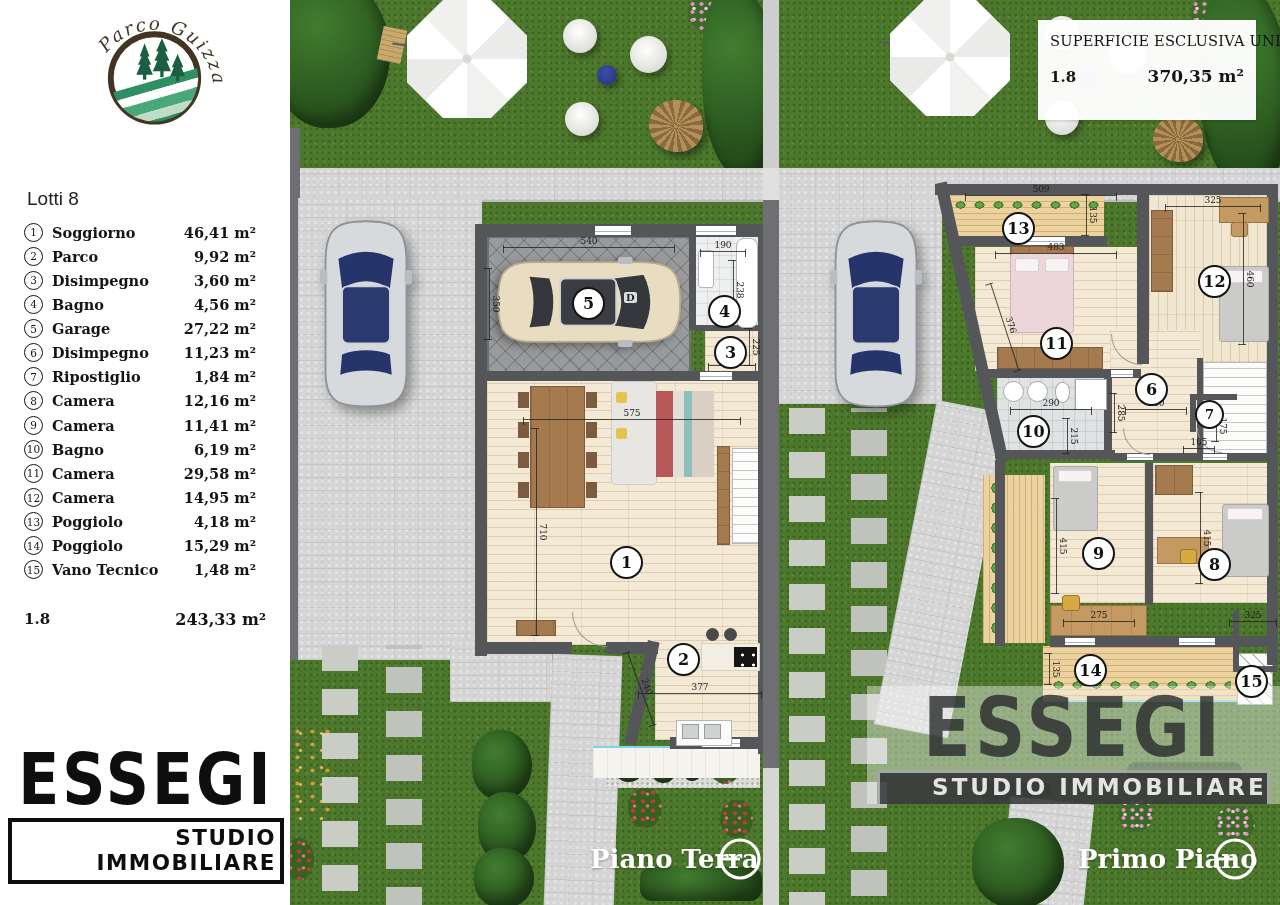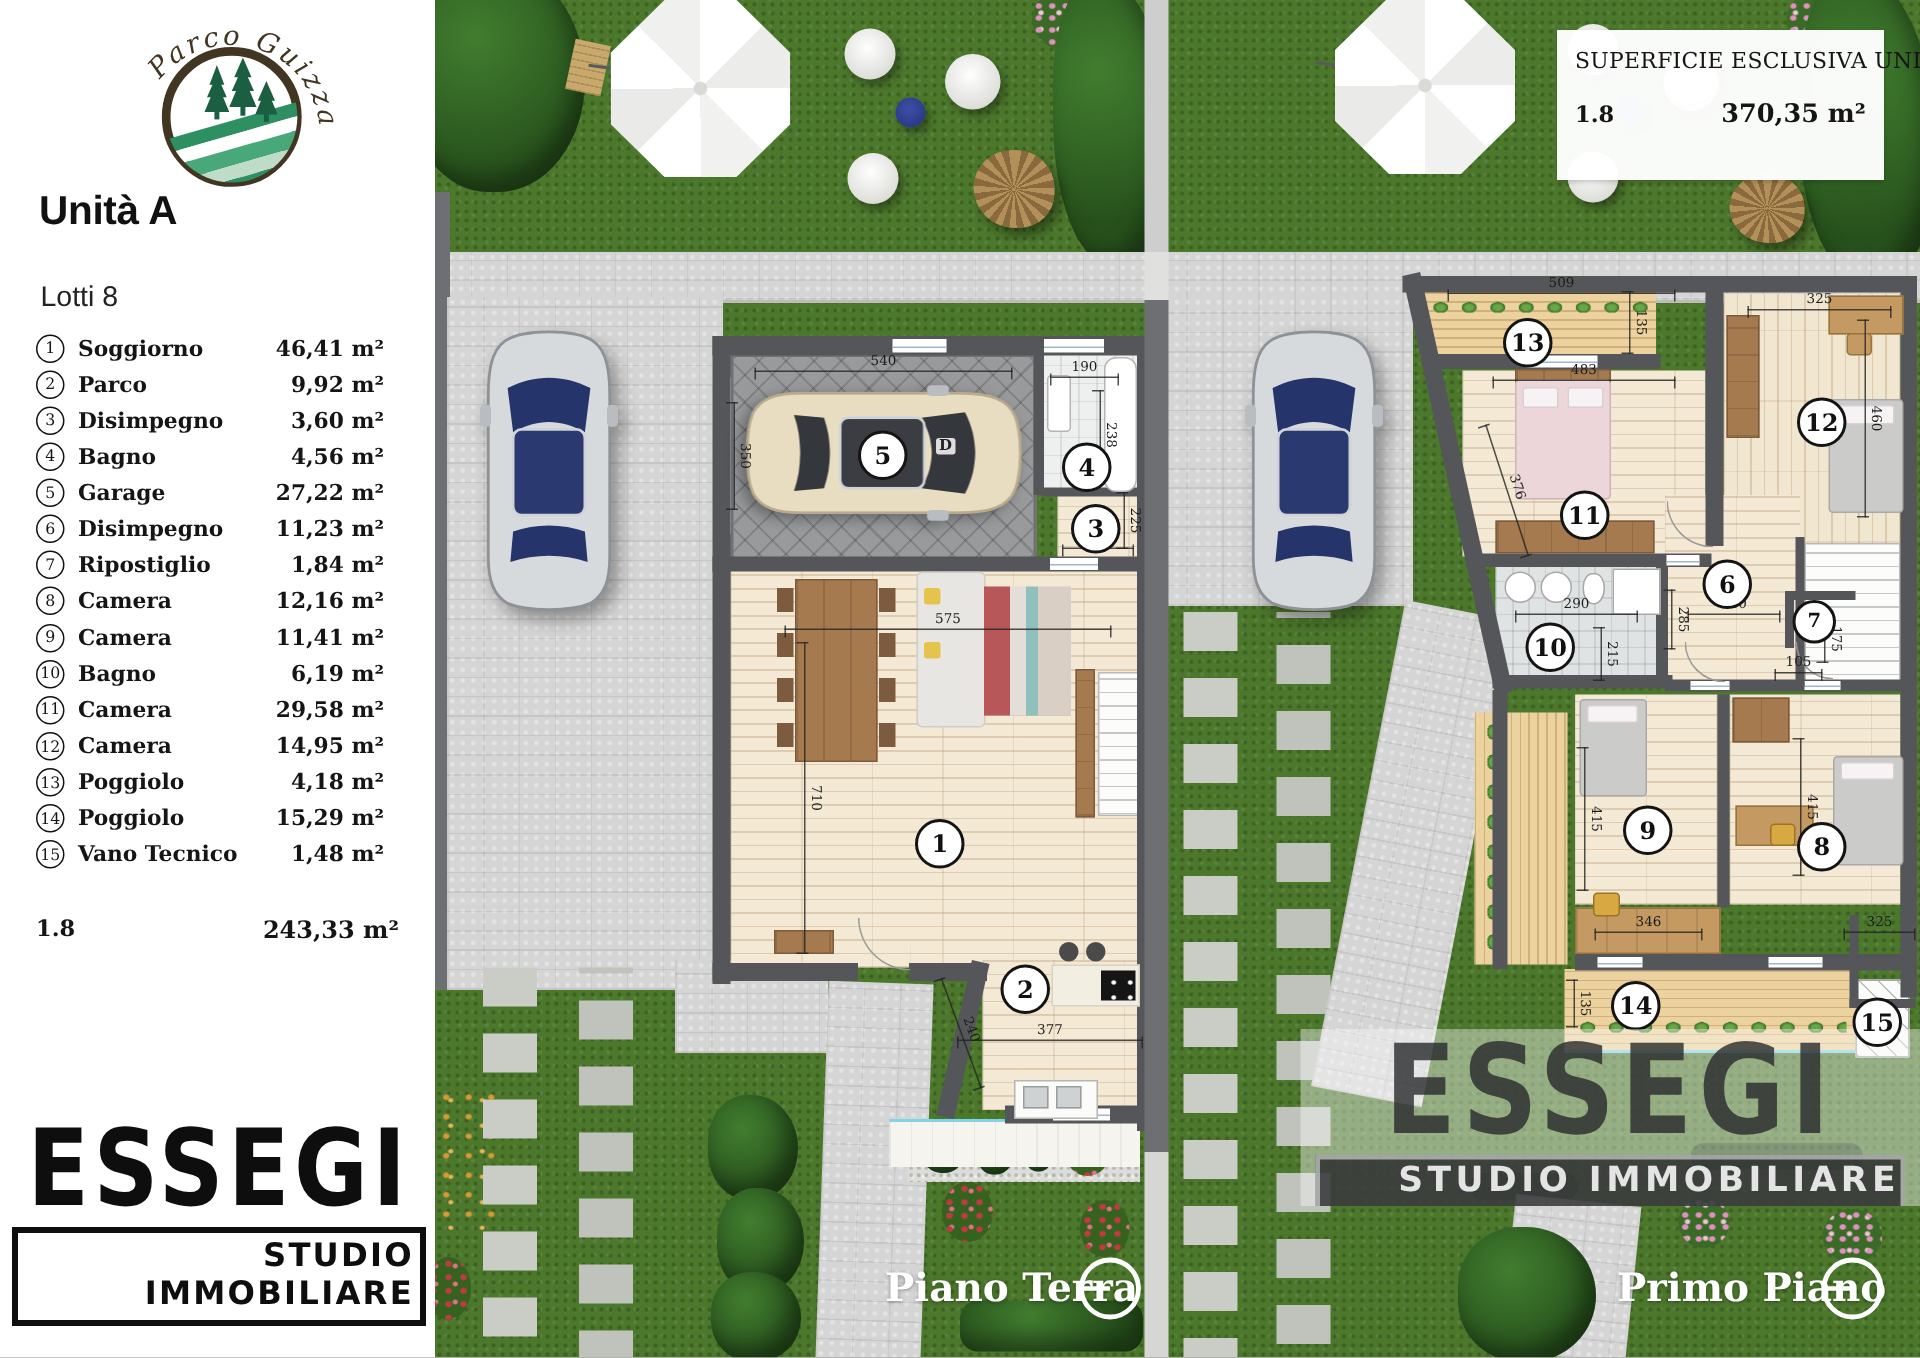--- a/index.html
+++ b/index.html
@@ -206,21 +206,20 @@
         <path d="M119,90 L128,68 L137,90 Z M121,79 L128,63 L135,79 Z"></path>
         <rect x="126" y="88" width="4" height="8"></rect>
       </g>
       <path id="pgArc" d="M42,62 A72,72 0 0 1 171,110" fill="none"></path>
       <text font-family="DejaVu Serif, serif" font-style="italic" font-size="22" letter-spacing="2.5" fill="#423522">
         <textPath href="#pgArc">Parco Guizza</textPath>
       </text>
     </svg>
 
     <div class="title1">
-      <div>Unità A</div>
     </div>
     <div class="subtitle">Lotti 8</div>
 
     <div class="roomlist">
       <div class="rrow">
           <span class="rnum">1</span>
           <span class="rname">Soggiorno</span>
           <span class="rarea">46,41 m²</span>
         </div>
       <div class="rrow">
@@ -583,21 +582,21 @@
     <div class="dim v" style="left:450px;top:410px;width:32px">
         <b>175</b>
       </div>
     <div class="dim" style="left:416px;top:448px;width:32px">
         <b>105</b>
       </div>
     <div class="dim v" style="left:290px;top:498px;width:96px">
         <b>415</b>
       </div>
     <div class="dim" style="left:296px;top:621px;width:72px">
-        <b>346</b>
+        <b>275</b>
       </div>
     <div class="dim v" style="left:434px;top:492px;width:92px">
         <b>415</b>
       </div>
     <div class="dim" style="left:462px;top:621px;width:48px">
         <b>325</b>
       </div>
     <div class="dim v" style="left:283px;top:653px;width:32px">
         <b>135</b>
       </div>

